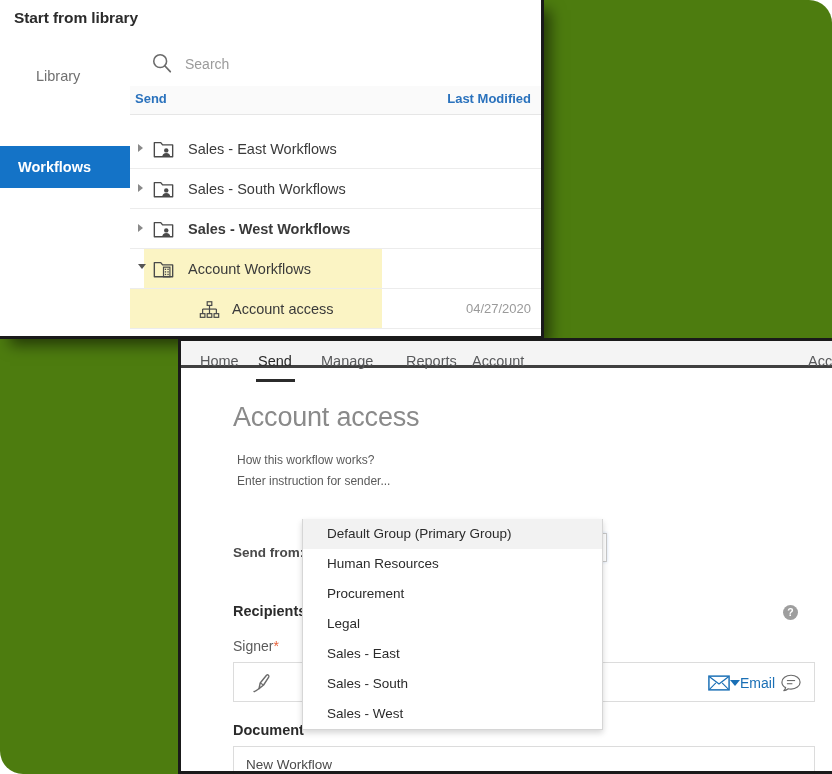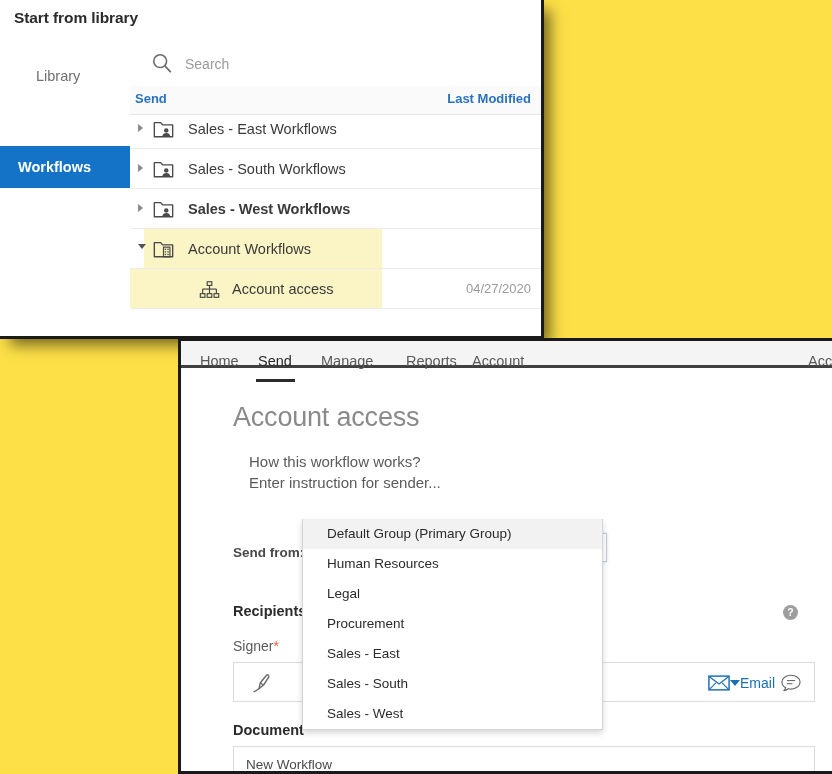--- a/index.html
+++ b/index.html
@@ -9,21 +9,22 @@
     width: 832px;
     height: 774px;
     overflow: hidden;
     font-family: "Liberation Sans", sans-serif;
     -webkit-font-smoothing: antialiased;
   }
   #stage {
     position: relative;
     width: 832px;
     height: 774px;
-    background: #fde047;
+    background: #4d7c0f;
+    border-radius: 23px;
   }
 
   
   #libWindow {
     position: absolute;
     left: 0px;
     top: 0px;
     width: 541px;
     height: 336px;
     background: #ffffff;
@@ -125,21 +126,21 @@
     position: absolute;
     right: 10px; top: 5px;
     font-size: 13px;
     font-weight: bold;
     color: #2a72bd;
     cursor: pointer;
   }
 
   #treeList {
     position: absolute;
-    left: 0; top: 68px;
+    left: 0; top: 88px;
     width: 411px; height: 208px;
     overflow: hidden;
   }
   .tree-row {
     position: relative;
     width: 411px;
     height: 40px;
     border-bottom: 1px solid #ececec;
     box-sizing: border-box;
     cursor: pointer;
@@ -252,22 +253,22 @@
   #pageTitle {
     position: absolute;
     left: 52px; top: 18px;
     font-size: 27px;
     font-weight: normal;
     color: #8a8a8a;
     letter-spacing: -0.2px;
   }
   .form-note {
     position: absolute;
-    left: 68px;
-    font-size: 15px;
+    left: 56px;
+    font-size: 12px;
     color: #5a5a5a;
   }
   #sendFromLabel {
     position: absolute;
     left: 52px; top: 161px;
     font-size: 13.5px;
     color: #4a4a4a;
     font-weight: bold;
   }
   #selectBox {
@@ -574,20 +575,20 @@
       <div id="docBox">
         <div id="docValue">New Workflow</div>
       </div>
 
     </div>
   </div>
 
   <div id="dropdown">
     <div class="dd-item sel">Default Group (Primary Group)</div>
     <div class="dd-item">Human Resources</div>
+    <div class="dd-item">Procurement</div>
     <div class="dd-item">Legal</div>
-    <div class="dd-item">Procurement</div>
     <div class="dd-item">Sales - East</div>
     <div class="dd-item">Sales - South</div>
     <div class="dd-item">Sales - West</div>
   </div>
 
 </div>
 
 </body></html>

